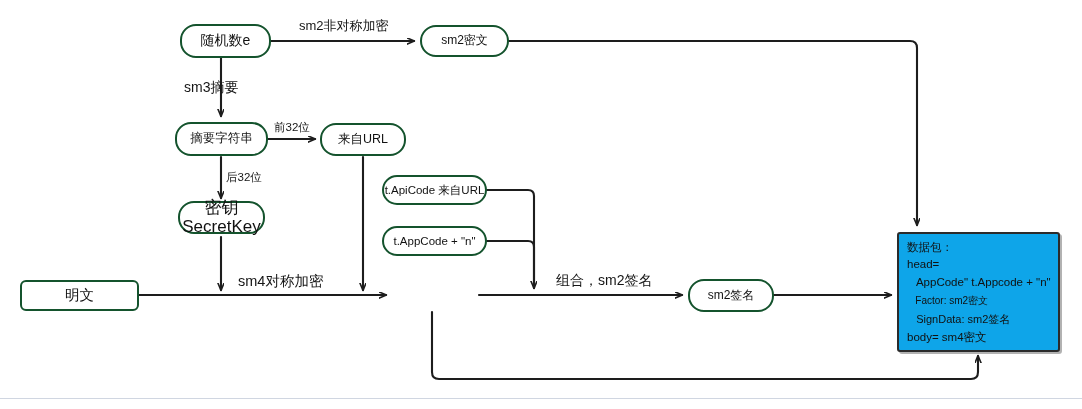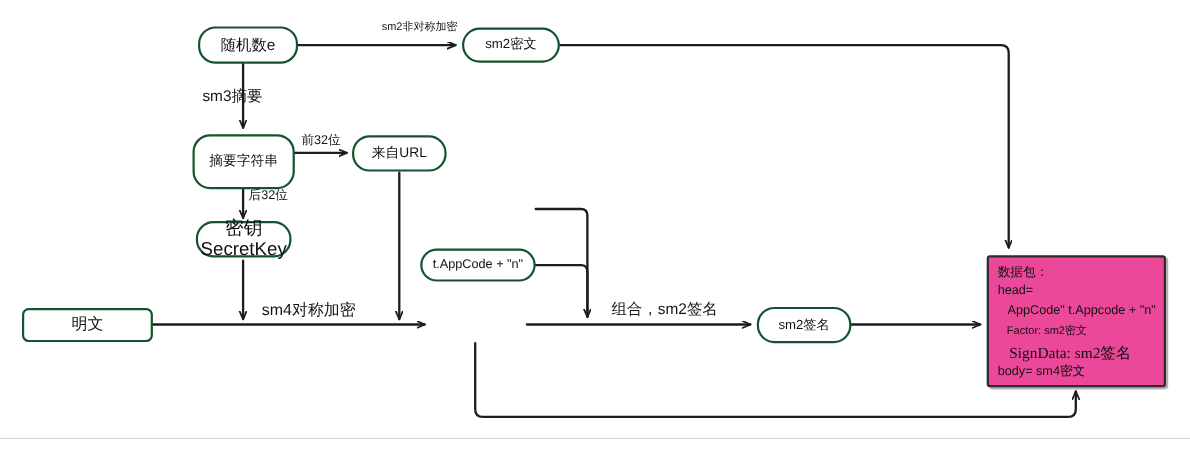--- a/index.html
+++ b/index.html
@@ -5,21 +5,21 @@
   html,body{margin:0;padding:0;background:#ffffff;}
   body{font-family:"Liberation Sans","DejaVu Sans",sans-serif;}
   #canvas{position:relative;width:1082px;height:409px;background:#ffffff;overflow:hidden;}
   #wires{position:absolute;left:0;top:0;width:1082px;height:409px;}
   .node{position:absolute;box-sizing:border-box;display:flex;align-items:center;
         justify-content:center;border:2px solid #14532d;background:#ffffff;
         color:#111111;text-align:center;line-height:1.1;}
   .pill{border-radius:16px;}
   .rect{border-radius:6px;}
   .edge-label{position:absolute;color:#151515;background:transparent;white-space:nowrap;}
-  .packet{position:absolute;box-sizing:border-box;background:#ec4899;
+  .packet{position:absolute;box-sizing:border-box;background:#0ea5e9;
           border:2px solid #2b2b2b;border-radius:3px;
           box-shadow:2px 2px 0 rgba(0,0,0,0.30);}
   .packet .line{position:absolute;white-space:pre;color:#111;}
   .botline{position:absolute;height:1px;background:rgba(170,180,200,.55);}
 </style>
 </head>
 <body>
 
 <div id="canvas">
 
@@ -60,61 +60,64 @@
   </svg>
 
   <div class="node pill" style="left:180px;top:24px;width:91px;height:34px;font-size:14px;">
     <span>随机数e</span>
   </div>
 
   <div class="node pill" style="left:420px;top:25px;width:89px;height:32px;font-size:12px;">
     <span>sm2密文</span>
   </div>
 
-  <div class="node pill" style="left:175px;top:122px;width:93px;height:50px;font-size:12.5px;">
+  <div class="node pill" style="left:175px;top:122px;width:93px;height:34px;font-size:12.5px;">
     <span>摘要字符串</span>
   </div>
 
   <div class="node pill" style="left:320px;top:123px;width:86px;height:33px;font-size:12.5px;">
     <span>来自URL</span>
   </div>
 
   <div class="node pill" style="left:178px;top:201px;width:87px;height:33px;font-size:17px;">
     <span>密钥SecretKey</span>
   </div>
 
+  <div class="node pill" style="left:382px;top:175px;width:105px;height:30px;font-size:11.5px;">
+    <span>t.ApiCode 来自URL</span>
+  </div>
 
   <div class="node pill" style="left:382px;top:226px;width:105px;height:30px;font-size:11.5px;">
     <span>t.AppCode + "n"</span>
   </div>
 
   <div class="node rect" style="left:20px;top:280px;width:119px;height:31px;font-size:14.5px;">
     <span>明文</span>
   </div>
 
 
   <div class="node pill" style="left:688px;top:279px;width:86px;height:33px;font-size:12px;">
     <span>sm2签名</span>
   </div>
 
-  <div class="edge-label" style="left:299px;top:17px;font-size:10px;margin-left:48px;">sm2非对称加密</div>
+  <div class="edge-label" style="left:299px;top:17px;font-size:13px;">sm2非对称加密</div>
 
   <div class="edge-label" style="left:184px;top:79px;font-size:14px;">sm3摘要</div>
 
   <div class="edge-label" style="left:274px;top:120px;font-size:11.5px;">前32位</div>
 
   <div class="edge-label" style="left:226px;top:170px;font-size:11.5px;">后32位</div>
 
   <div class="edge-label" style="left:238px;top:272px;font-size:14.5px;">sm4对称加密</div>
 
   <div class="edge-label" style="left:556px;top:272px;font-size:14px;">组合，sm2签名</div>
 
   <div class="packet" style="left:897px;top:232px;width:163px;height:120px;">
     <div class="line" style="left:8px;top:6px;font-size:11.5px;">数据包：</div>
     <div class="line" style="left:8px;top:24px;font-size:11.5px;">head=</div>
     <div class="line" style="left:8px;top:42px;font-size:11.5px;">   AppCode" t.Appcode + "n"</div>
     <div class="line" style="left:8px;top:60px;font-size:10px;">   Factor: sm2密文</div>
-    <div class="line" style="left:8px;top:78px;font-size:14px;font-family:Liberation Serif, serif;">   SignData: sm2签名</div>
+    <div class="line" style="left:8px;top:78px;font-size:11px;">   SignData: sm2签名</div>
     <div class="line" style="left:8px;top:96px;font-size:11.5px;">body= sm4密文</div>
   </div>
 
   <div class="botline" style="left:0;top:398px;width:1082px;"></div>
 </div>
 
 </body></html>

